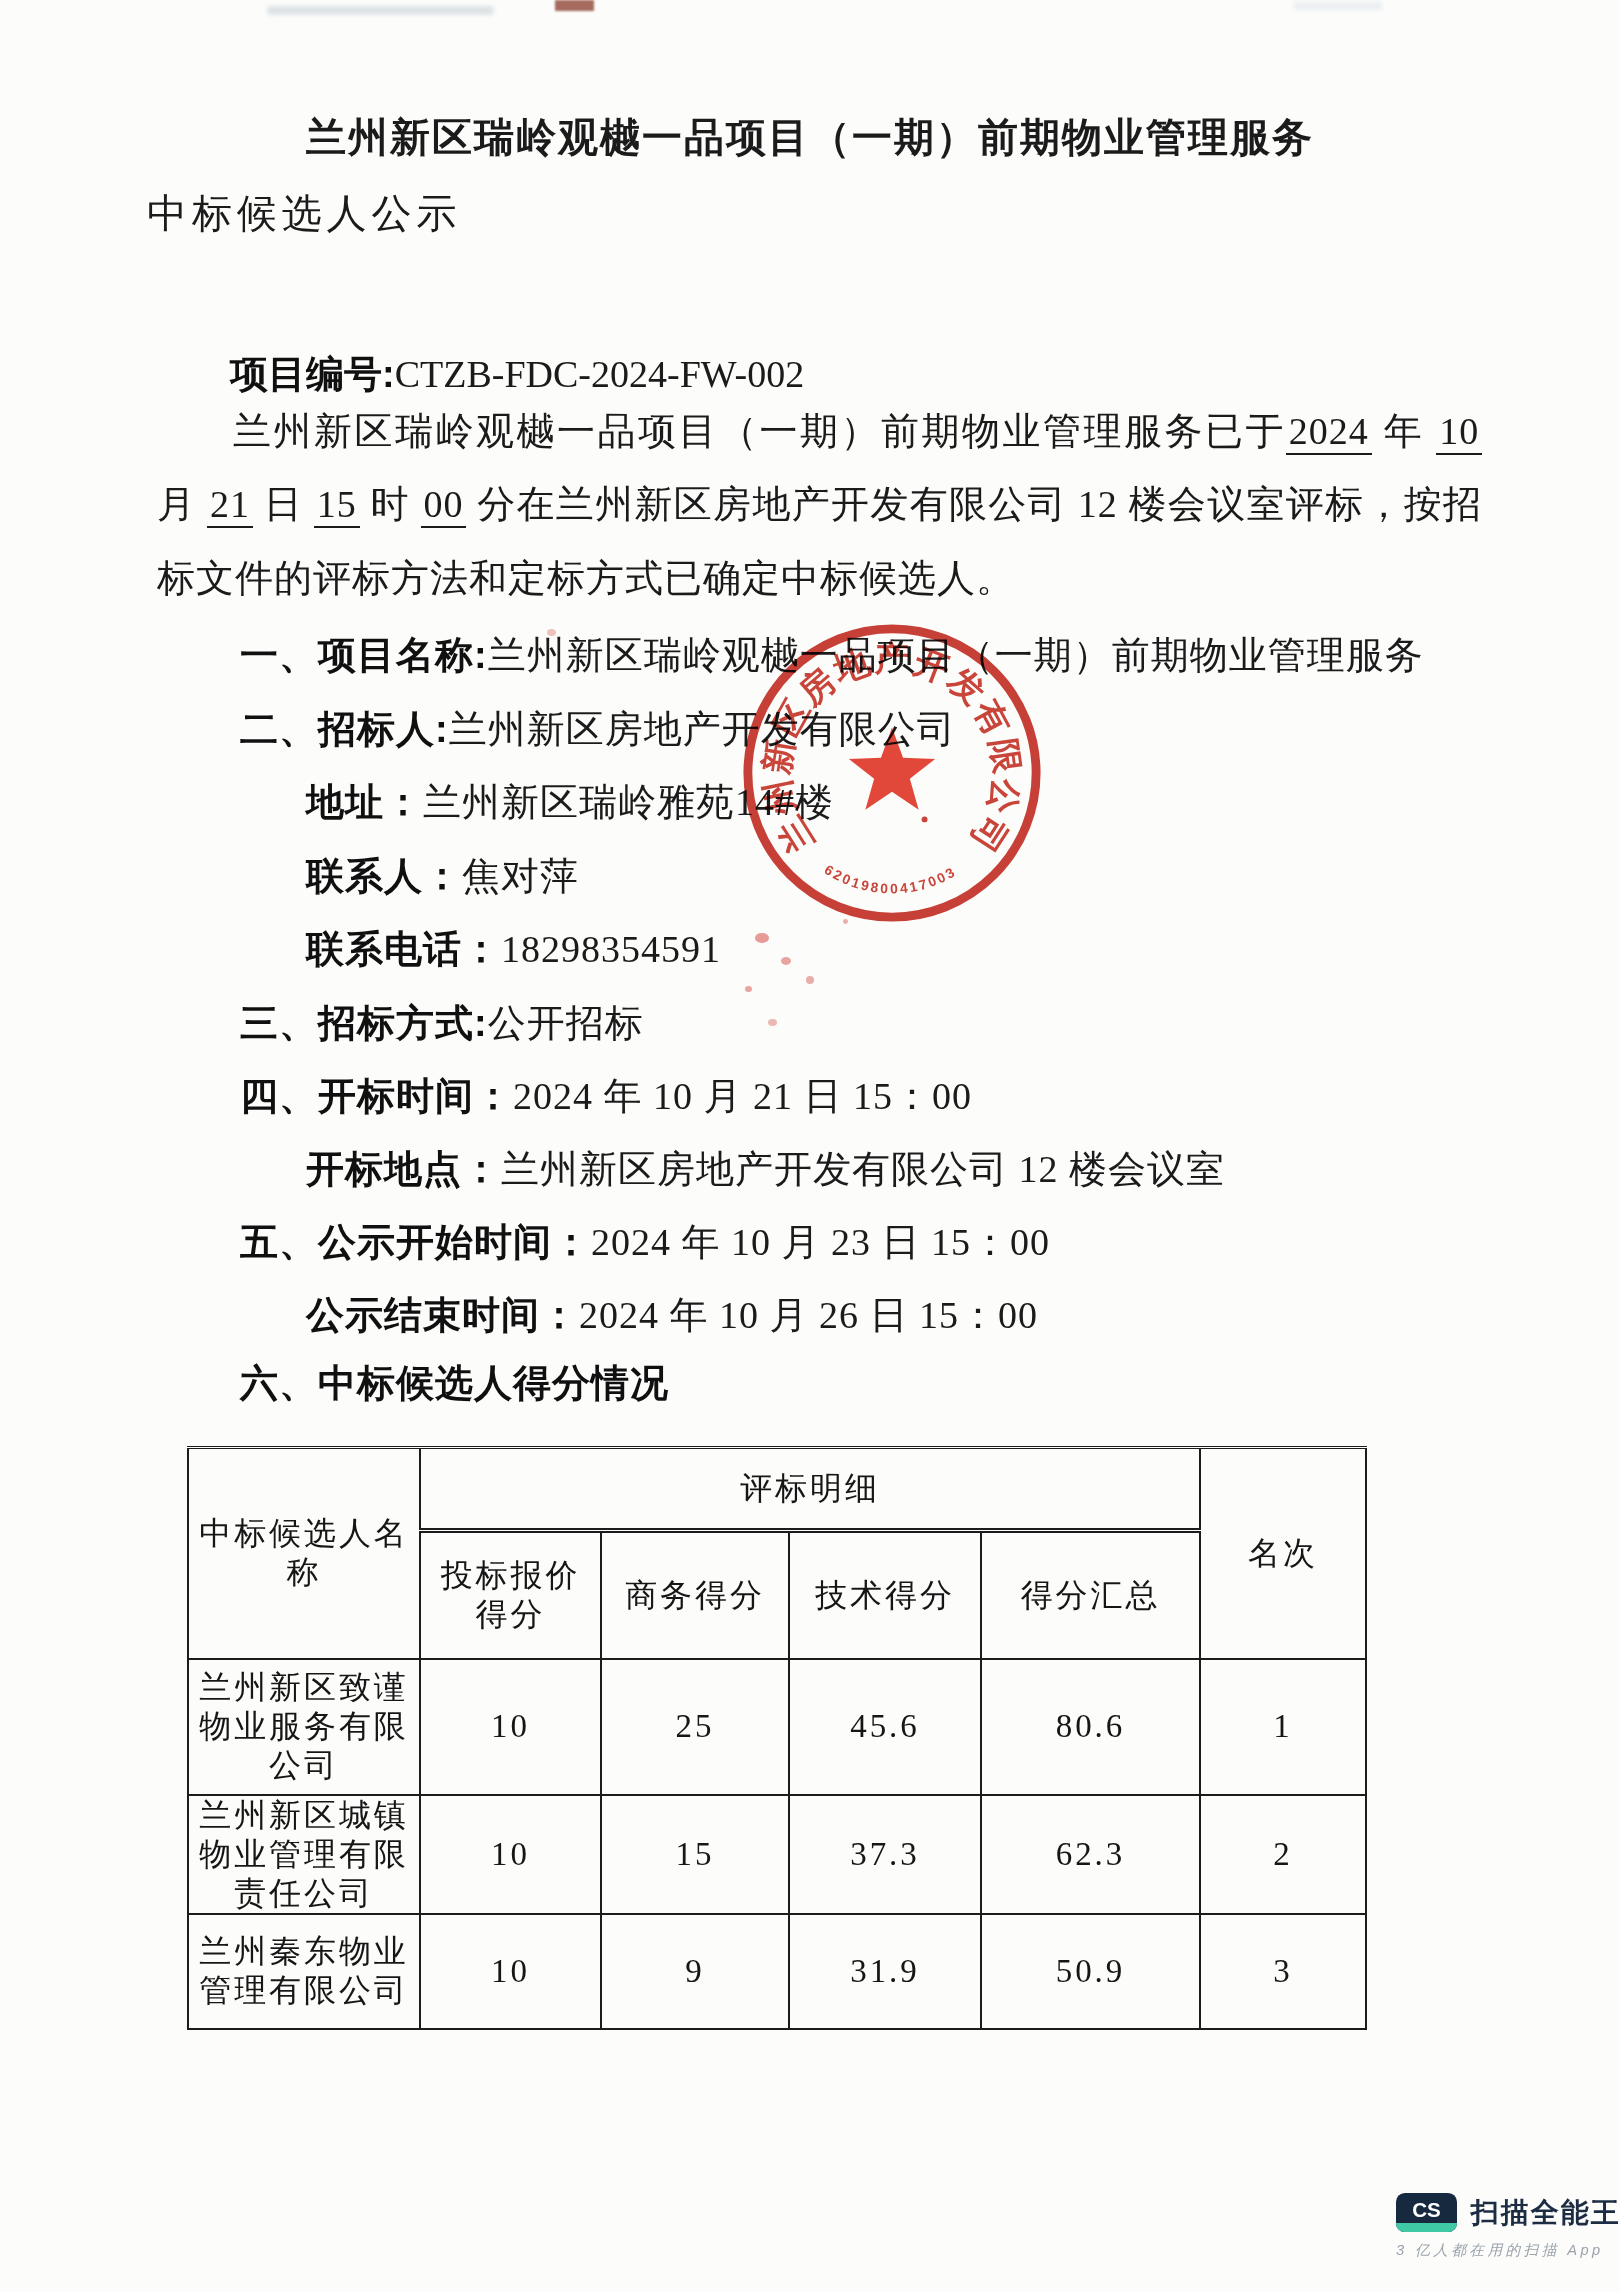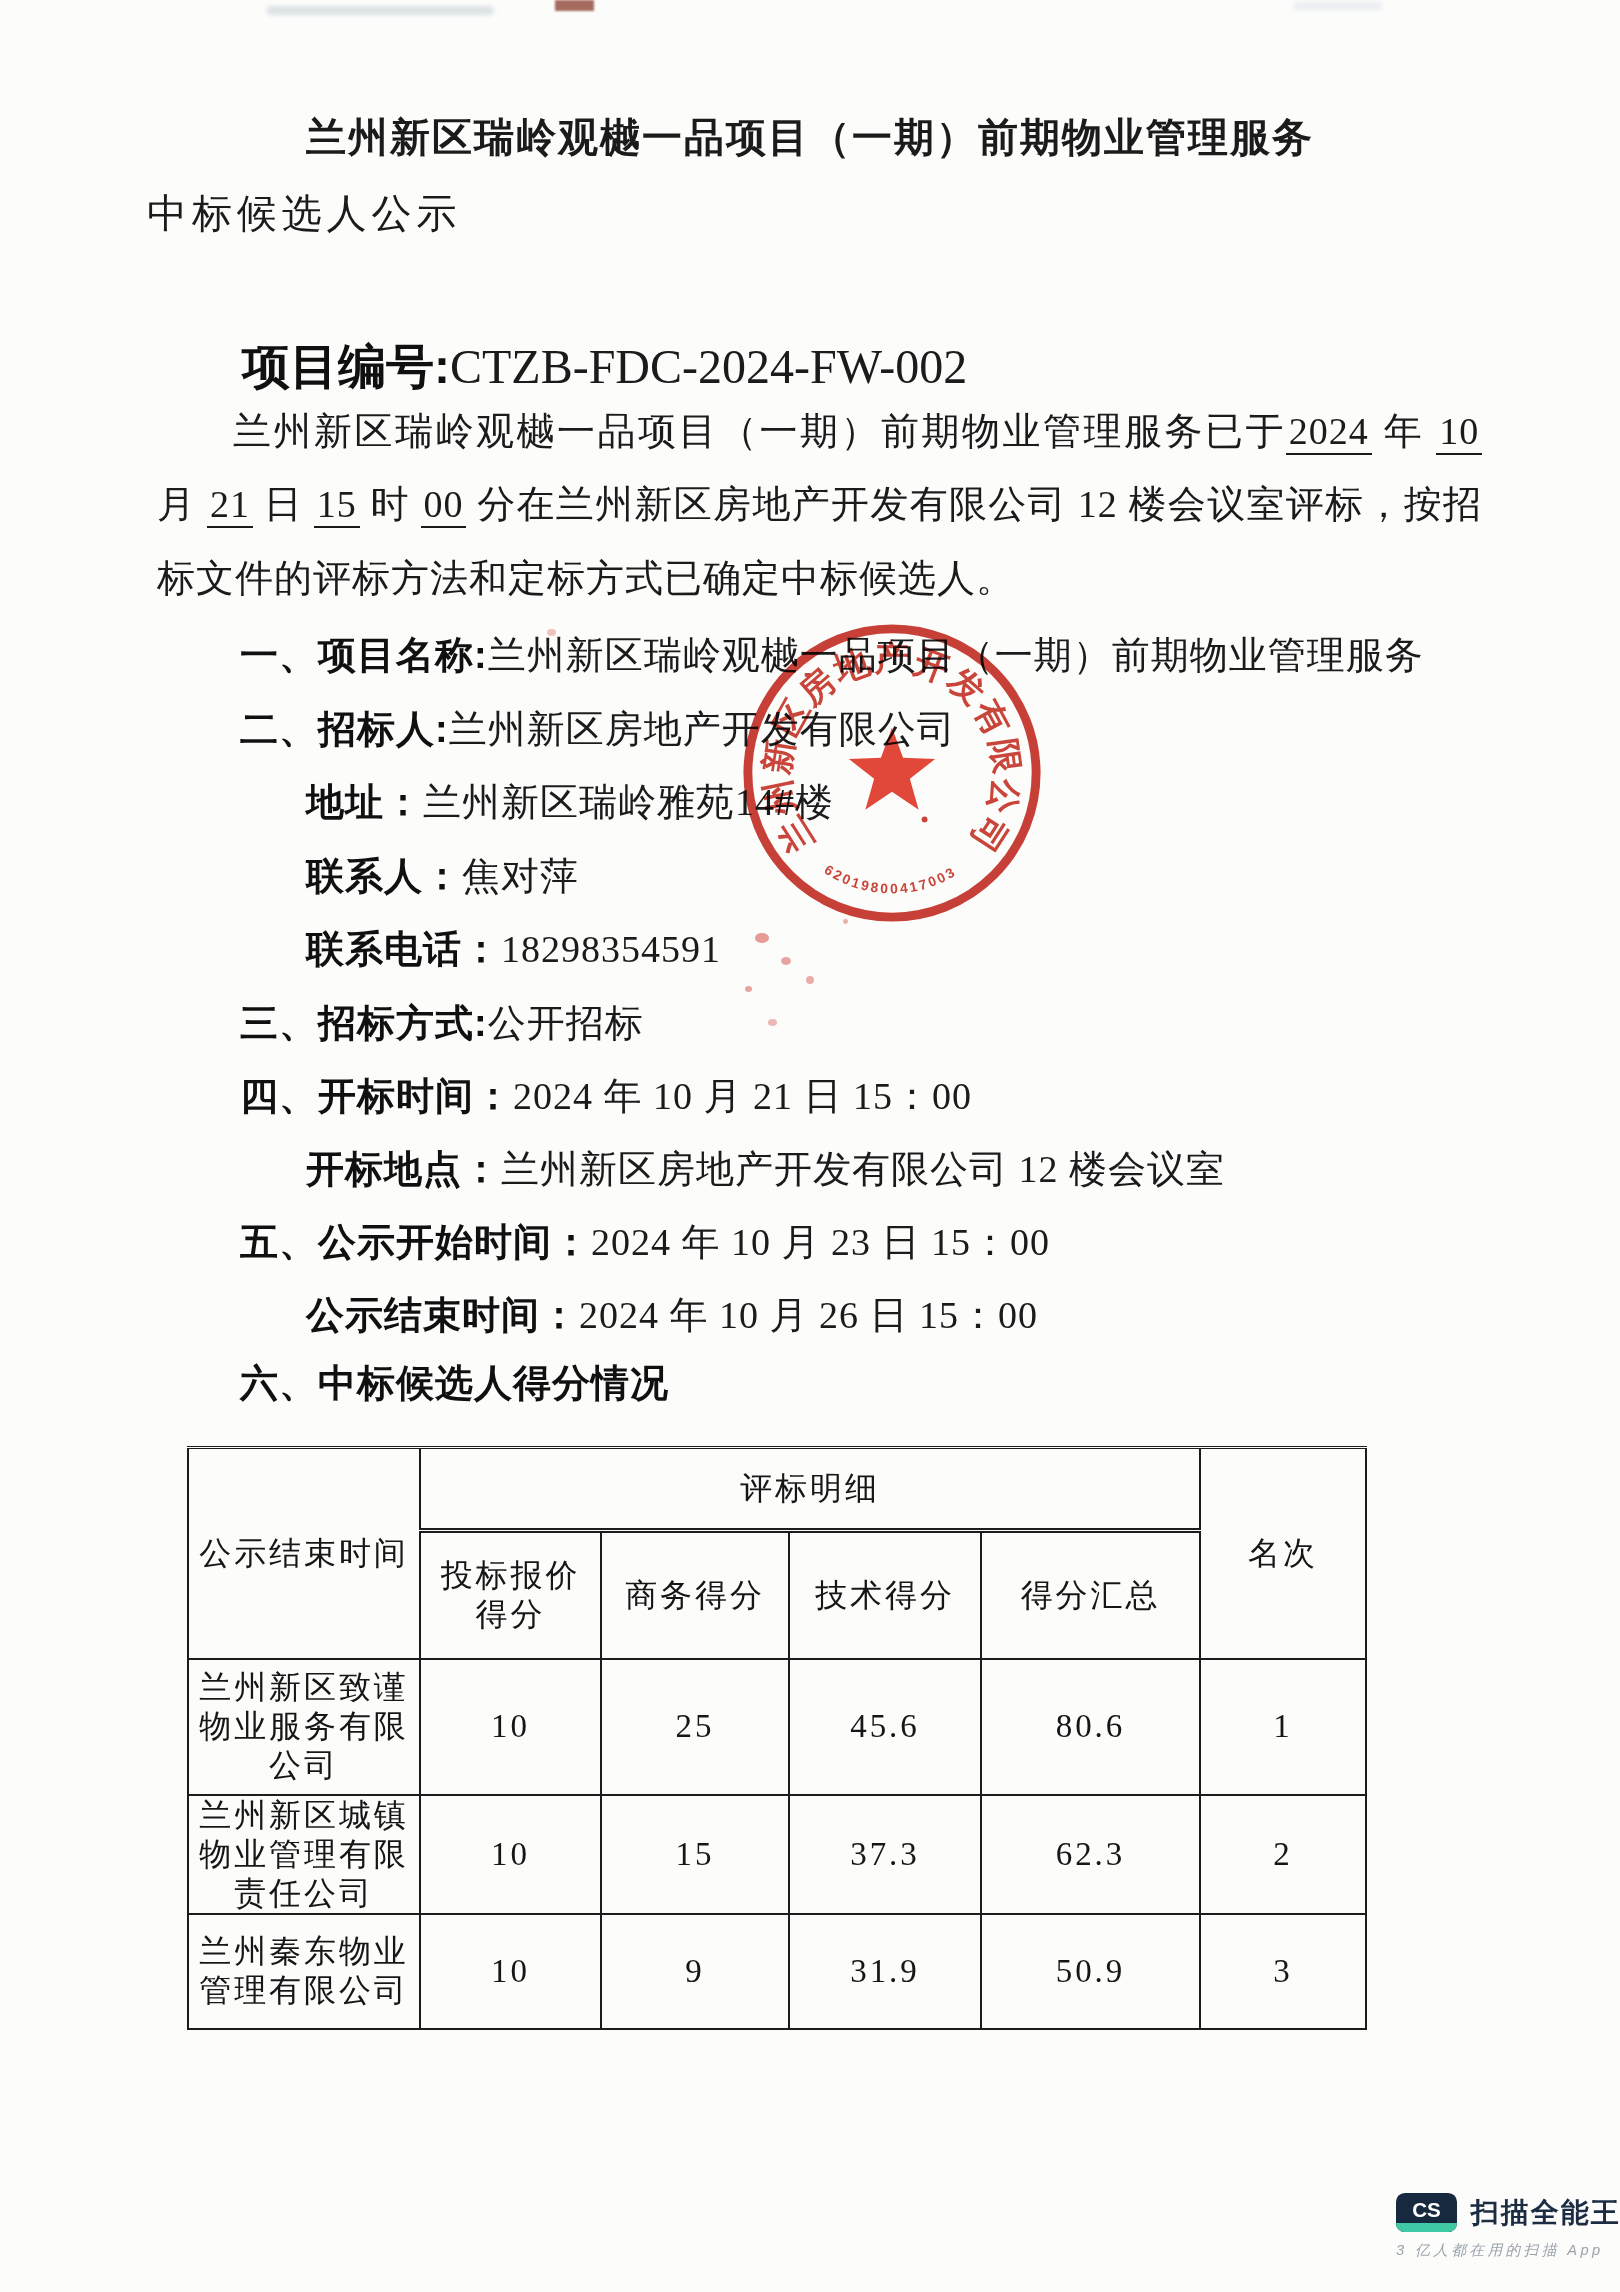--- a/index.html
+++ b/index.html
@@ -7,21 +7,21 @@
         font-family:"Liberation Serif","DejaVu Serif",serif;color:#1b1b1b;padding-left:28px;}
   .abs{position:absolute;}
   
   .smudge-blue{left:267px;top:5.9px;width:227px;height:8.8px;background:#b7c3cb;opacity:.45;filter:blur(2px);border-radius:3.9px;}
   .smudge-red{left:555px;top:0;width:39px;height:10.8px;background:#8a3a2a;opacity:.75;filter:blur(1px);}
   .smudge-blue2{left:1294px;top:2px;width:88px;height:7.8px;background:#c9d5dd;opacity:.35;filter:blur(2px);}
   .speck{position:absolute;background:#cf3a32;border-radius:50%;}
   
   .title{left:147px;top:110px;width:1326px;text-align:center;font-size:40px;font-weight:bold;letter-spacing:2px;}
   .title2{left:147px;top:186px;width:1326px;font-size:40px;font-weight:normal;letter-spacing:4.9px;}
-  .projno{left:230px;top:335px;font-size:48px;margin-left:12px;}
+  .projno{left:230px;top:349px;font-size:38px;}
   .lbl{font-family:"Liberation Sans","DejaVu Sans",sans-serif;font-weight:700;color:#101010;}
   .para{left:157px;width:1325px;font-size:38px;letter-spacing:1px;line-height:49px;white-space:nowrap;}
   .para.just{white-space:normal;text-align:justify;text-align-last:justify;}
   .pl1{top:407px;padding-left:76px;width:1249px;}
   .pl2{top:480px;}
   .pl3{top:554px;}
   .u{border-bottom:2px solid #1b1b1b;padding:0 2.9px 1px 2.9px;}
   .line{font-size:38px;letter-spacing:1px;white-space:nowrap;}
   .line .lbl{font-size:38px;letter-spacing:1px;}
   .ind-item{left:240px;}
@@ -115,21 +115,21 @@
     <colgroup>
       <col style="width:232px">
         <col style="width:181px">
         <col style="width:188px">
       <col style="width:192px">
         <col style="width:219px">
         <col style="width:166px">
     </colgroup>
     <thead>
       <tr class="hrow1">
-        <th rowspan="2" class="cand">公示结束时间</th>
+        <th rowspan="2" class="cand">中标候选人名称</th>
         <th colspan="4">评标明细</th>
         <th rowspan="2" class="rank">名次</th>
       </tr>
       <tr class="hrow2">
         <th>投标报价得分</th>
         <th>商务得分</th>
         <th>技术得分</th>
         <th>得分汇总</th>
       </tr>
     </thead>

